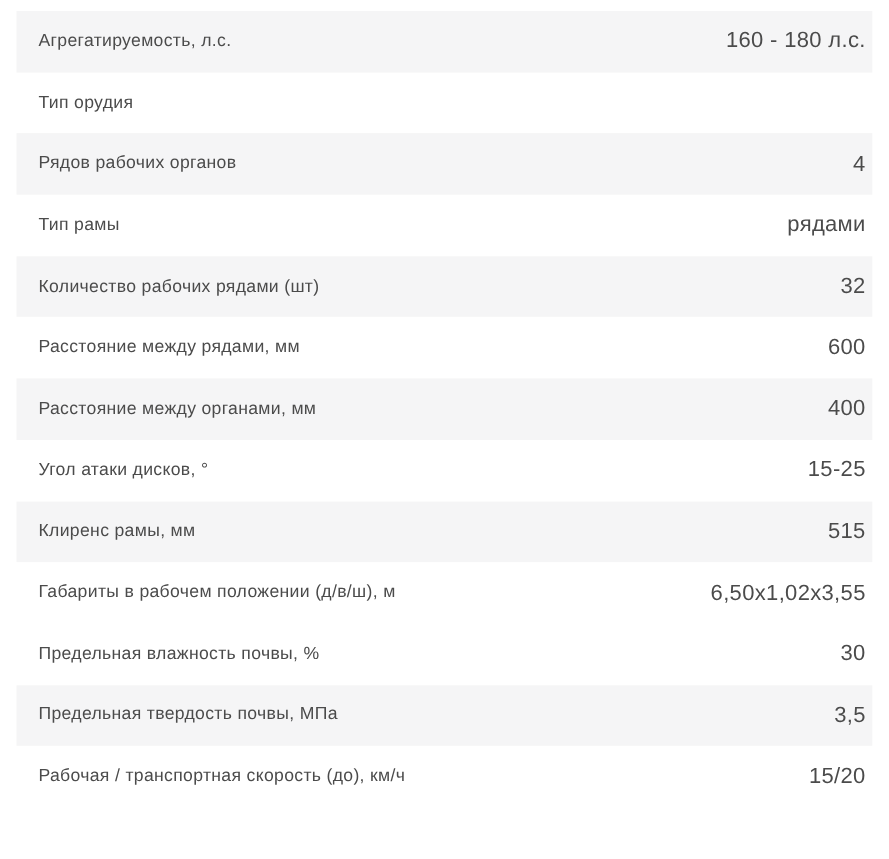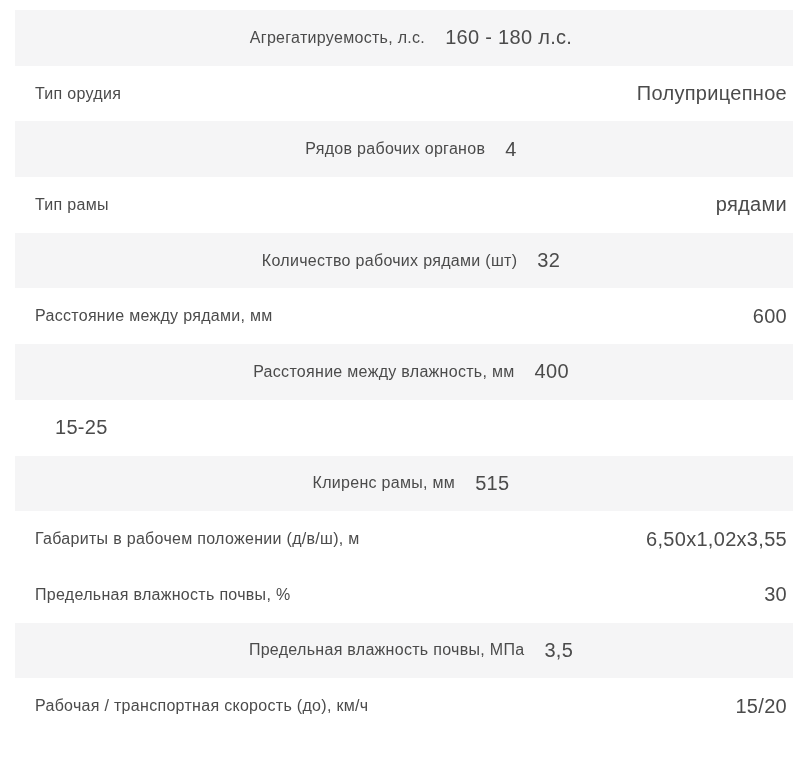--- a/index.html
+++ b/index.html
@@ -25,21 +25,20 @@
     margin:0 15px;
     box-sizing:border-box;
     display:flex;
     align-items:center;
     justify-content:space-between;
     padding:0 6px 0 20px;
     background:transparent;
   }
   .spec-row.stripe{
     background:var(--stripe);
-    justify-content:center;
   }
   .spec-label{
     color:var(--text);
     font-size:16px;
     letter-spacing:0.3px;
     white-space:nowrap;
     text-align:left;
   }
   .spec-value{
     color:var(--text);
@@ -54,21 +53,20 @@
 <body>
 
 <div class="spec-table" id="spec-table">
   <div class="spec-row stripe">
     <span class="spec-label">Агрегатируемость, л.с.</span>
     <span class="spec-value">160 - 180 л.с.</span>
   </div>
 
   <div class="spec-row">
     <span class="spec-label">Тип орудия</span>
-    <span class="spec-value">Полуприцепное</span>
   </div>
 
   <div class="spec-row stripe">
     <span class="spec-label">Рядов рабочих органов</span>
     <span class="spec-value">4</span>
   </div>
 
   <div class="spec-row">
     <span class="spec-label">Тип рамы</span>
     <span class="spec-value">рядами</span>
@@ -78,46 +76,47 @@
     <span class="spec-label">Количество рабочих рядами (шт)</span>
     <span class="spec-value">32</span>
   </div>
 
   <div class="spec-row">
     <span class="spec-label">Расстояние между рядами, мм</span>
     <span class="spec-value">600</span>
   </div>
 
   <div class="spec-row stripe">
-    <span class="spec-label">Расстояние между влажность, мм</span>
+    <span class="spec-label">Расстояние между органами, мм</span>
     <span class="spec-value">400</span>
   </div>
 
   <div class="spec-row">
+    <span class="spec-label">Угол атаки дисков, °</span>
     <span class="spec-value">15-25</span>
   </div>
 
   <div class="spec-row stripe">
     <span class="spec-label">Клиренс рамы, мм</span>
     <span class="spec-value">515</span>
   </div>
 
   <div class="spec-row">
     <span class="spec-label">Габариты в рабочем положении (д/в/ш), м</span>
     <span class="spec-value">6,50х1,02х3,55</span>
   </div>
 
 
   <div class="spec-row">
     <span class="spec-label">Предельная влажность почвы, %</span>
     <span class="spec-value">30</span>
   </div>
 
   <div class="spec-row stripe">
-    <span class="spec-label">Предельная влажность почвы, МПа</span>
+    <span class="spec-label">Предельная твердость почвы, МПа</span>
     <span class="spec-value">3,5</span>
   </div>
 
   <div class="spec-row">
     <span class="spec-label">Рабочая / транспортная скорость (до), км/ч</span>
     <span class="spec-value">15/20</span>
   </div>
 </div>
 
 </body></html>

